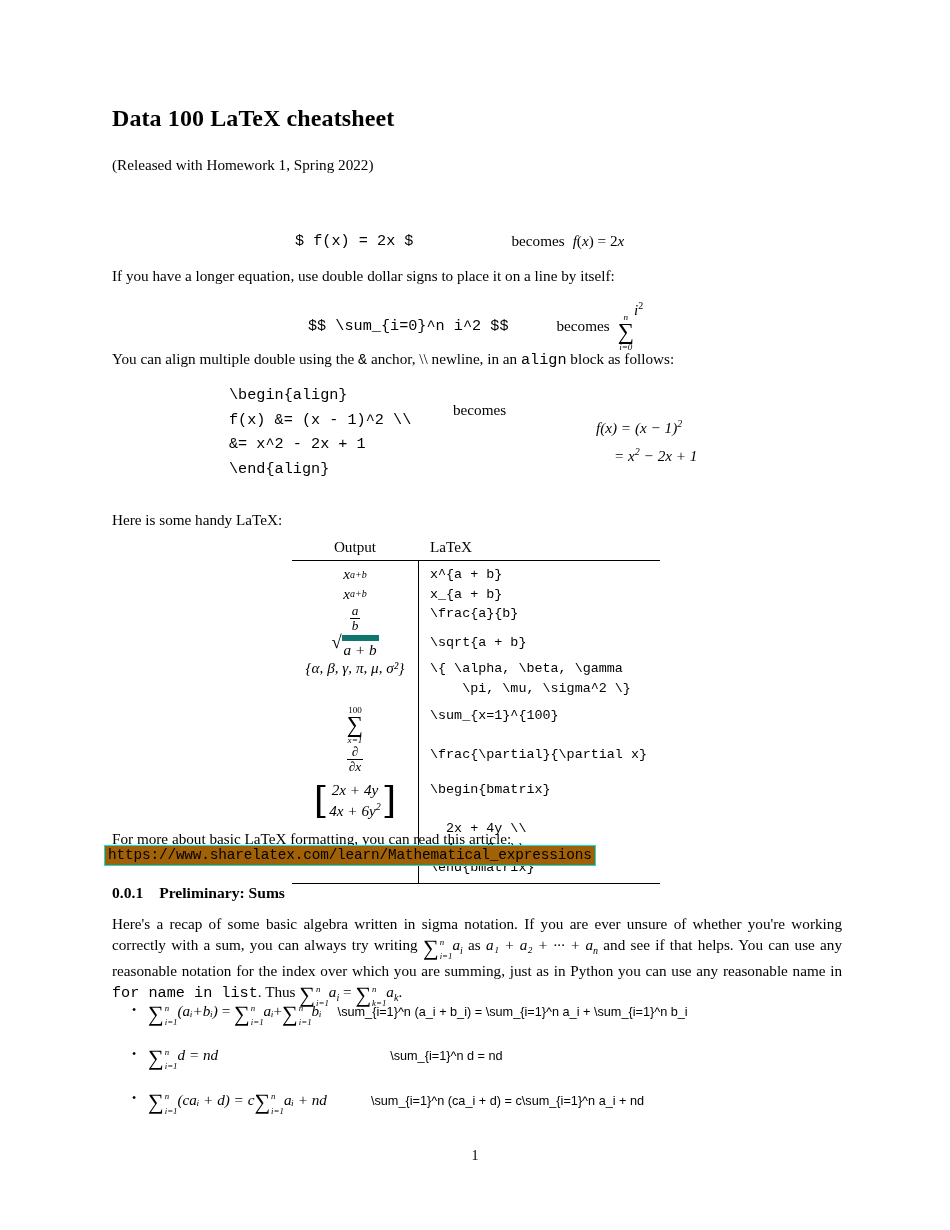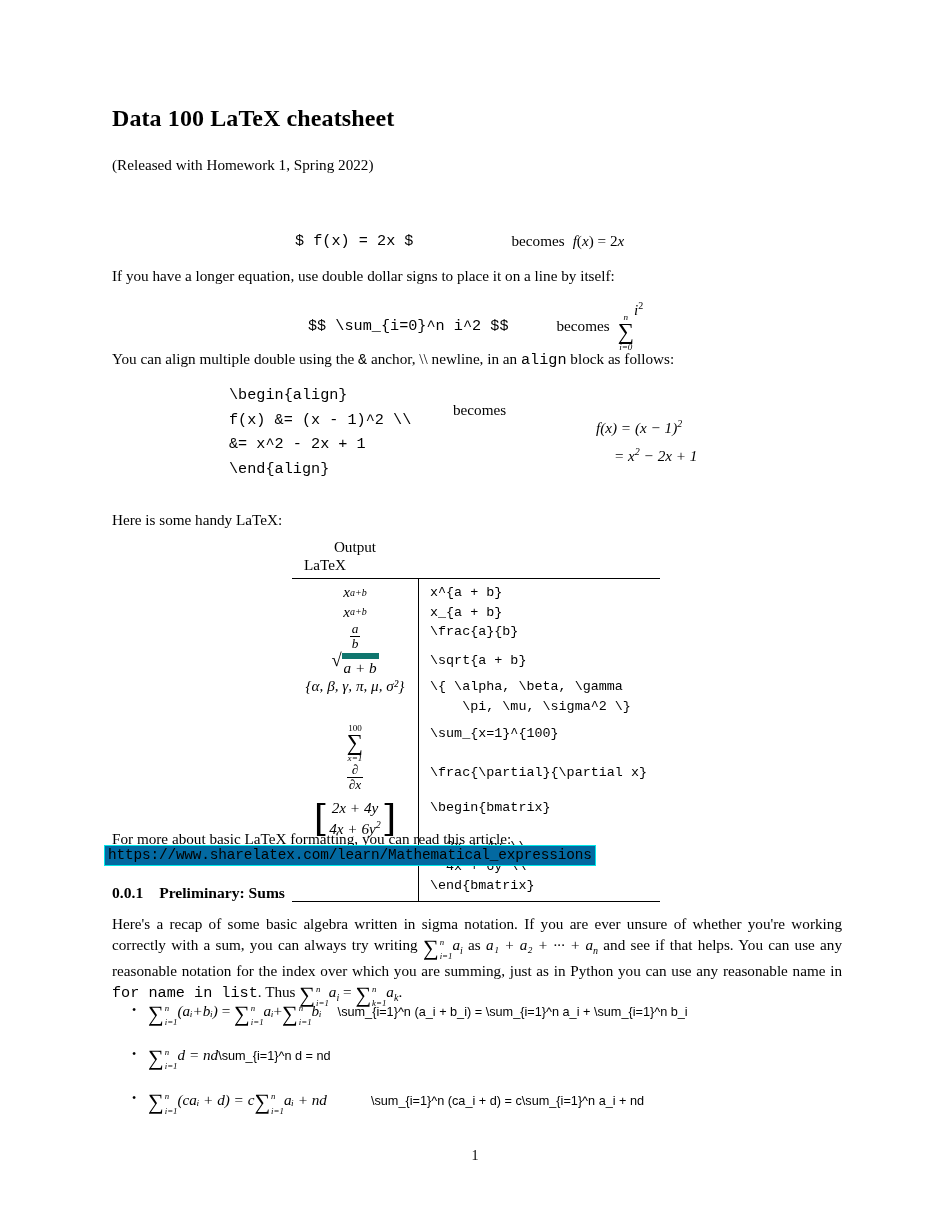--- a/index.html
+++ b/index.html
@@ -43,21 +43,21 @@
   #alignblk .outcol{position:absolute;left:420px;top:35px;text-align:left;}
   #alignblk .outcol .l1{display:block;margin-left:64px;}
   #alignblk .outcol .l2{display:block;margin-left:82px;margin-top:9px;}
 
   #handy{left:112px;top:510px;width:400px;}
 
   
   .tbl{position:absolute;left:292px;top:538px;width:368px;}
   .tbl .hrule{height:0;border-top:1.1px solid #000;}
   .tbl .hrule.thin{border-top:0.8px solid #000;}
-  .tbl .hdr{display:flex;padding:0 0 4px 0;flex-direction:column;}
+  .tbl .hdr{display:flex;padding:0 0 4px 0;}
   .tbl .c1{width:126px;text-align:center;}
   .tbl .c2{flex:1;padding-left:12px;}
   .tbl .vline{position:absolute;left:126px;top:0;bottom:0;width:0;border-left:1px solid #000;}
   .tbl .body{position:relative;padding-top:4px;padding-bottom:5px;}
   .tbl .row{display:flex;align-items:flex-start;}
   .tbl .row .c1{display:flex;align-items:center;justify-content:center;}
   .tbl .row .c2{font-family:"Liberation Mono","DejaVu Sans Mono",monospace;font-size:13.4px;line-height:1.47;white-space:pre;}
 
   
   .sup{font-size:.66em;vertical-align:super;}
@@ -80,34 +80,34 @@
   .mtx{display:inline-flex;align-items:center;}
   .mtx .brk{font-size:2.45em;line-height:.82;font-family:"DejaVu Serif",serif;}
   .mtx .rows{display:inline-flex;flex-direction:column;line-height:1.32;padding:0 1px;}
 
   
   #artline{left:112px;top:829px;width:600px;}
   .linkbox{
     position:absolute;left:104px;top:845px;
     border:1.3px solid #00e8e8;padding:1px 3px 2px 3px;
     font-family:"Liberation Mono","DejaVu Sans Mono",monospace;
-    font-size:14.4px;color:#000;background:#0369a1;letter-spacing:-.15px;
+    font-size:14.4px;color:#000;background:#a16207;letter-spacing:-.15px;
   }
 
   h3.sec{position:absolute;left:112px;top:884px;margin:0;font-size:15.6px;font-weight:bold;}
   h3.sec .num{margin-right:16px;}
   #recap{left:112px;top:914px;width:730px;}
 
   ul.bl{position:absolute;left:112px;top:1002px;margin:0;padding:0;list-style:none;width:760px;}
   ul.bl li{position:relative;display:flex;align-items:baseline;margin-bottom:19px;}
   ul.bl li .bullet{position:absolute;left:20px;top:.05em;font-size:12px;}
   ul.bl li .math{margin-left:36px;}
   ul.bl li .ltx{font-family:Liberation Sans, sans-serif;font-size:12.7px;white-space:pre;}
   #b1 .ltx{margin-left:16px;}
-  #b2 .ltx{}
+  #b2 .ltx{margin-left:172px;}
   #b3 .ltx{margin-left:44px;}
 
   .pagenum{position:absolute;left:0;top:1148px;width:950px;text-align:center;font-size:14px;}
 </style>
 </head>
 <body>
 
 <div class="page">
 
   <h1 class="title">Data 100 LaTeX cheatsheet</h1>

